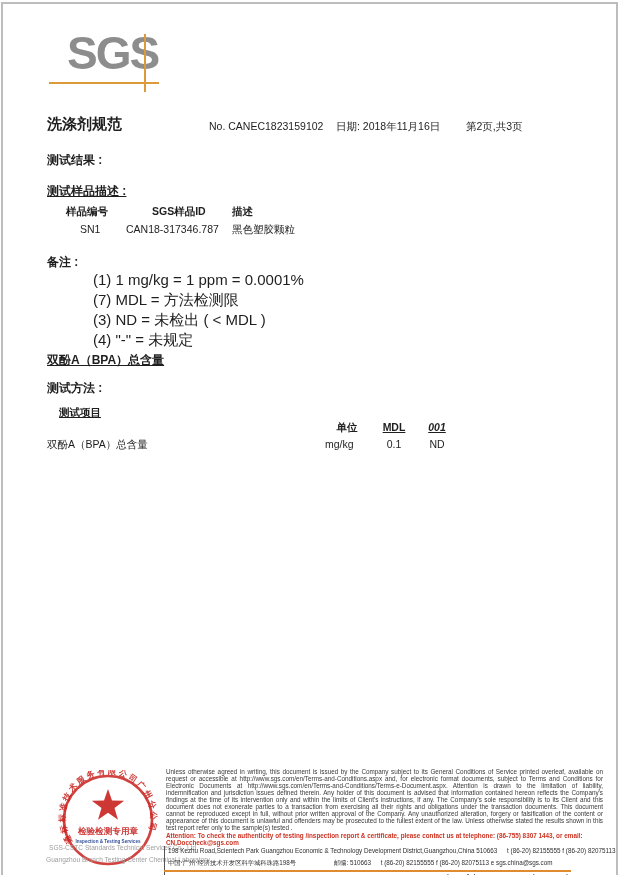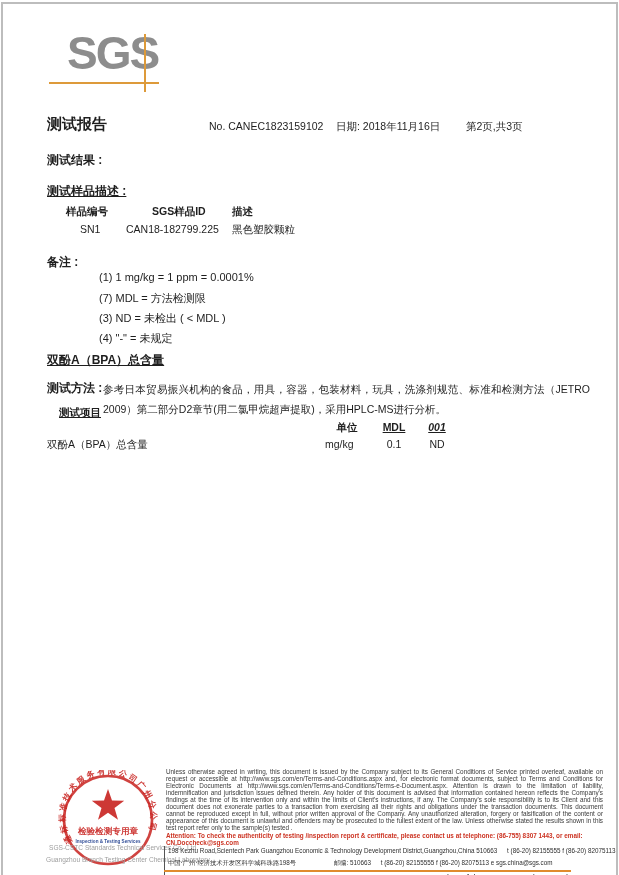--- a/index.html
+++ b/index.html
@@ -40,21 +40,21 @@
 
   
   .s-col1h{left:63px;top:201px;}
   .s-col2h{left:149px;top:201px;}
   .s-col3h{left:229px;top:201px;}
   .s-col1{left:77px;top:219px;}
   .s-col2{left:123px;top:219px;}
   .s-col3{left:229px;top:219px;}
 
   .remarks-heading{left:44px;top:250px;}
-  .remark{left:96px;font-size:11px;color:#1e1e1e;}
+  .remark{left:90px;font-size:15px;color:#1e1e1e;}
   .r0{top:267px;}.r1{top:287px;}.r2{top:307px;}.r3{top:327px;}
 
   .bpa-heading{left:44px;top:348px;text-decoration:underline;}
   .method-label{left:44px;top:376px;}
   .method-text{left:100px;top:375px;width:487px;font-size:10.5px;line-height:20px;color:#1e1e1e;text-align:justify;}
 
   
   .rt-item-h{left:56px;top:402px;text-decoration:underline;}
   .rt-unit-h{left:322px;top:417px;width:44px;text-align:center;}
   .rt-mdl-h{left:368px;top:417px;width:46px;text-align:center;text-decoration:underline;}
@@ -85,44 +85,43 @@
 </style>
 </head>
 <body>
 
 <div class="page">
 
   <div class="abs logo-text">SGS</div>
   <div class="abs crop-h"></div>
   <div class="abs crop-v"></div>
 
-  <div class="abs title">测试报告</div>
+  <div class="abs title">洗涤剂规范</div>
   <div class="abs hmeta report-no">No. CANEC1823159102</div>
   <div class="abs hmeta date">日期: 2018年11月16日</div>
   <div class="abs hmeta pageinfo">第2页,共3页</div>
 
   <div class="abs lbl results-label">测试结果 :</div>
 
   <div class="abs lbl sample-heading">测试样品描述 :</div>
   <div class="abs th s-col1h">样品编号</div>
   <div class="abs th s-col2h">SGS样品ID</div>
   <div class="abs th s-col3h">描述</div>
   <div class="abs td s-col1">SN1</div>
-  <div class="abs td s-col2">CAN18-182799.225</div>
+  <div class="abs td s-col2">CAN18-317346.787</div>
   <div class="abs td s-col3">黑色塑胶颗粒</div>
 
   <div class="abs lbl remarks-heading">备注 :</div>
   <div class="abs remark r0">(1) 1 mg/kg = 1 ppm = 0.0001%</div>
   <div class="abs remark r1">(7) MDL = 方法检测限</div>
   <div class="abs remark r2">(3) ND = 未检出 ( &lt; MDL )</div>
   <div class="abs remark r3">(4) "-" = 未规定</div>
 
   <div class="abs lbl bpa-heading">双酚A（BPA）总含量</div>
   <div class="abs lbl method-label">测试方法 :</div>
-  <div class="abs method-text">参考日本贸易振兴机构的食品，用具，容器，包装材料，玩具，洗涤剂规范、标准和检测方法（JETRO 2009）第二部分D2章节(用二氯甲烷超声提取)，采用HPLC-MS进行分析。</div>
 
   <div class="abs th rt-item-h">测试项目</div>
   <div class="abs th rt-unit-h">单位</div>
   <div class="abs th rt-mdl-h">MDL</div>
   <div class="abs th rt-smp-h">001</div>
   <div class="abs td rt-item">双酚A（BPA）总含量</div>
   <div class="abs td rt-unit">mg/kg</div>
   <div class="abs td rt-mdl">0.1</div>
   <div class="abs td rt-smp">ND</div>
 

